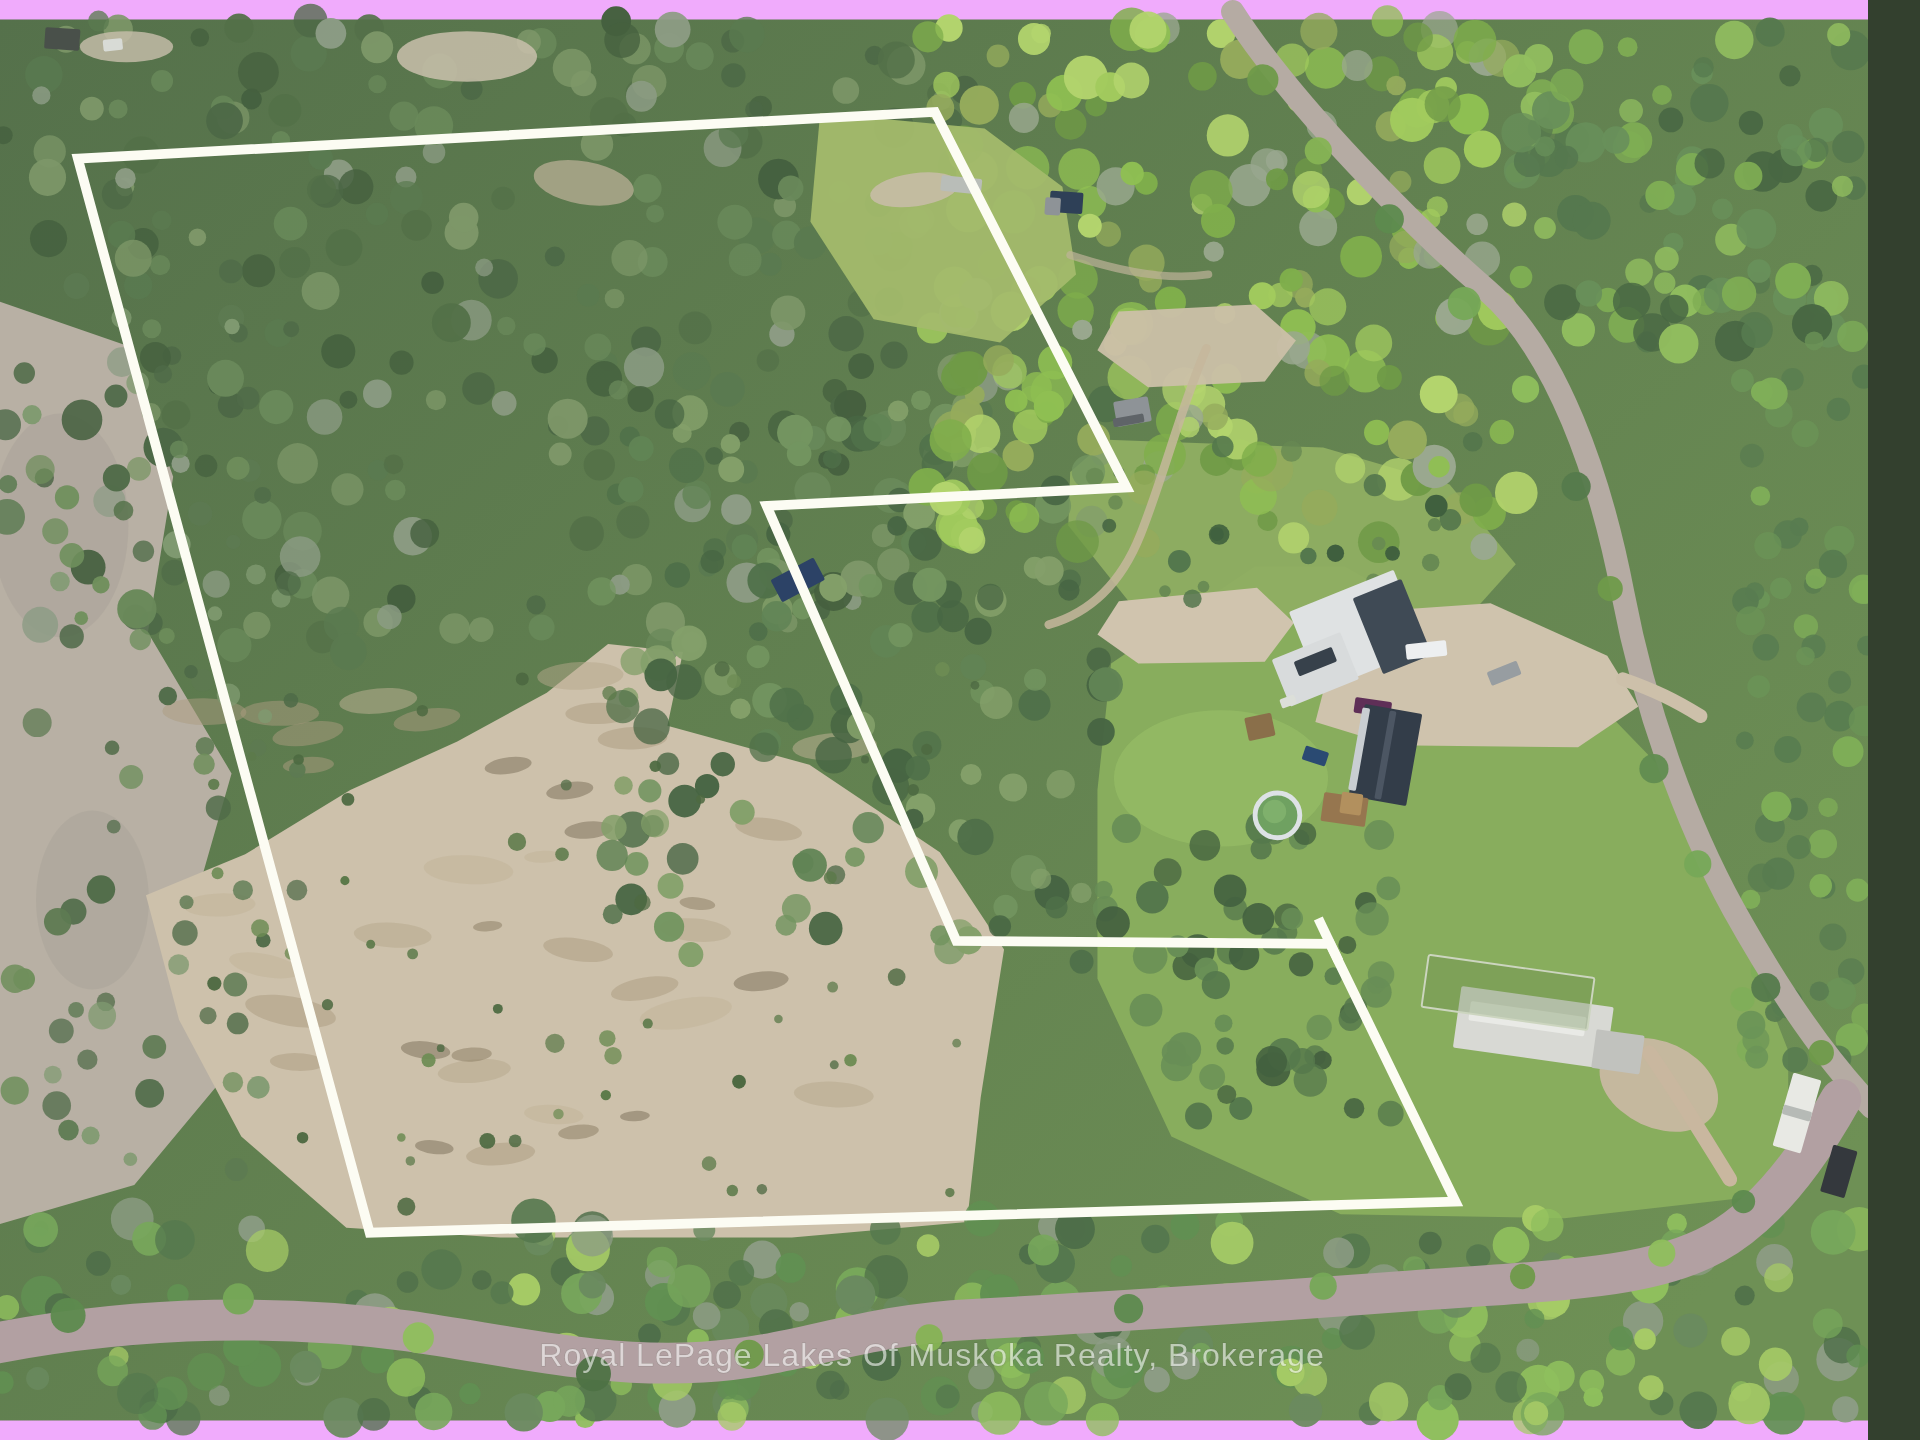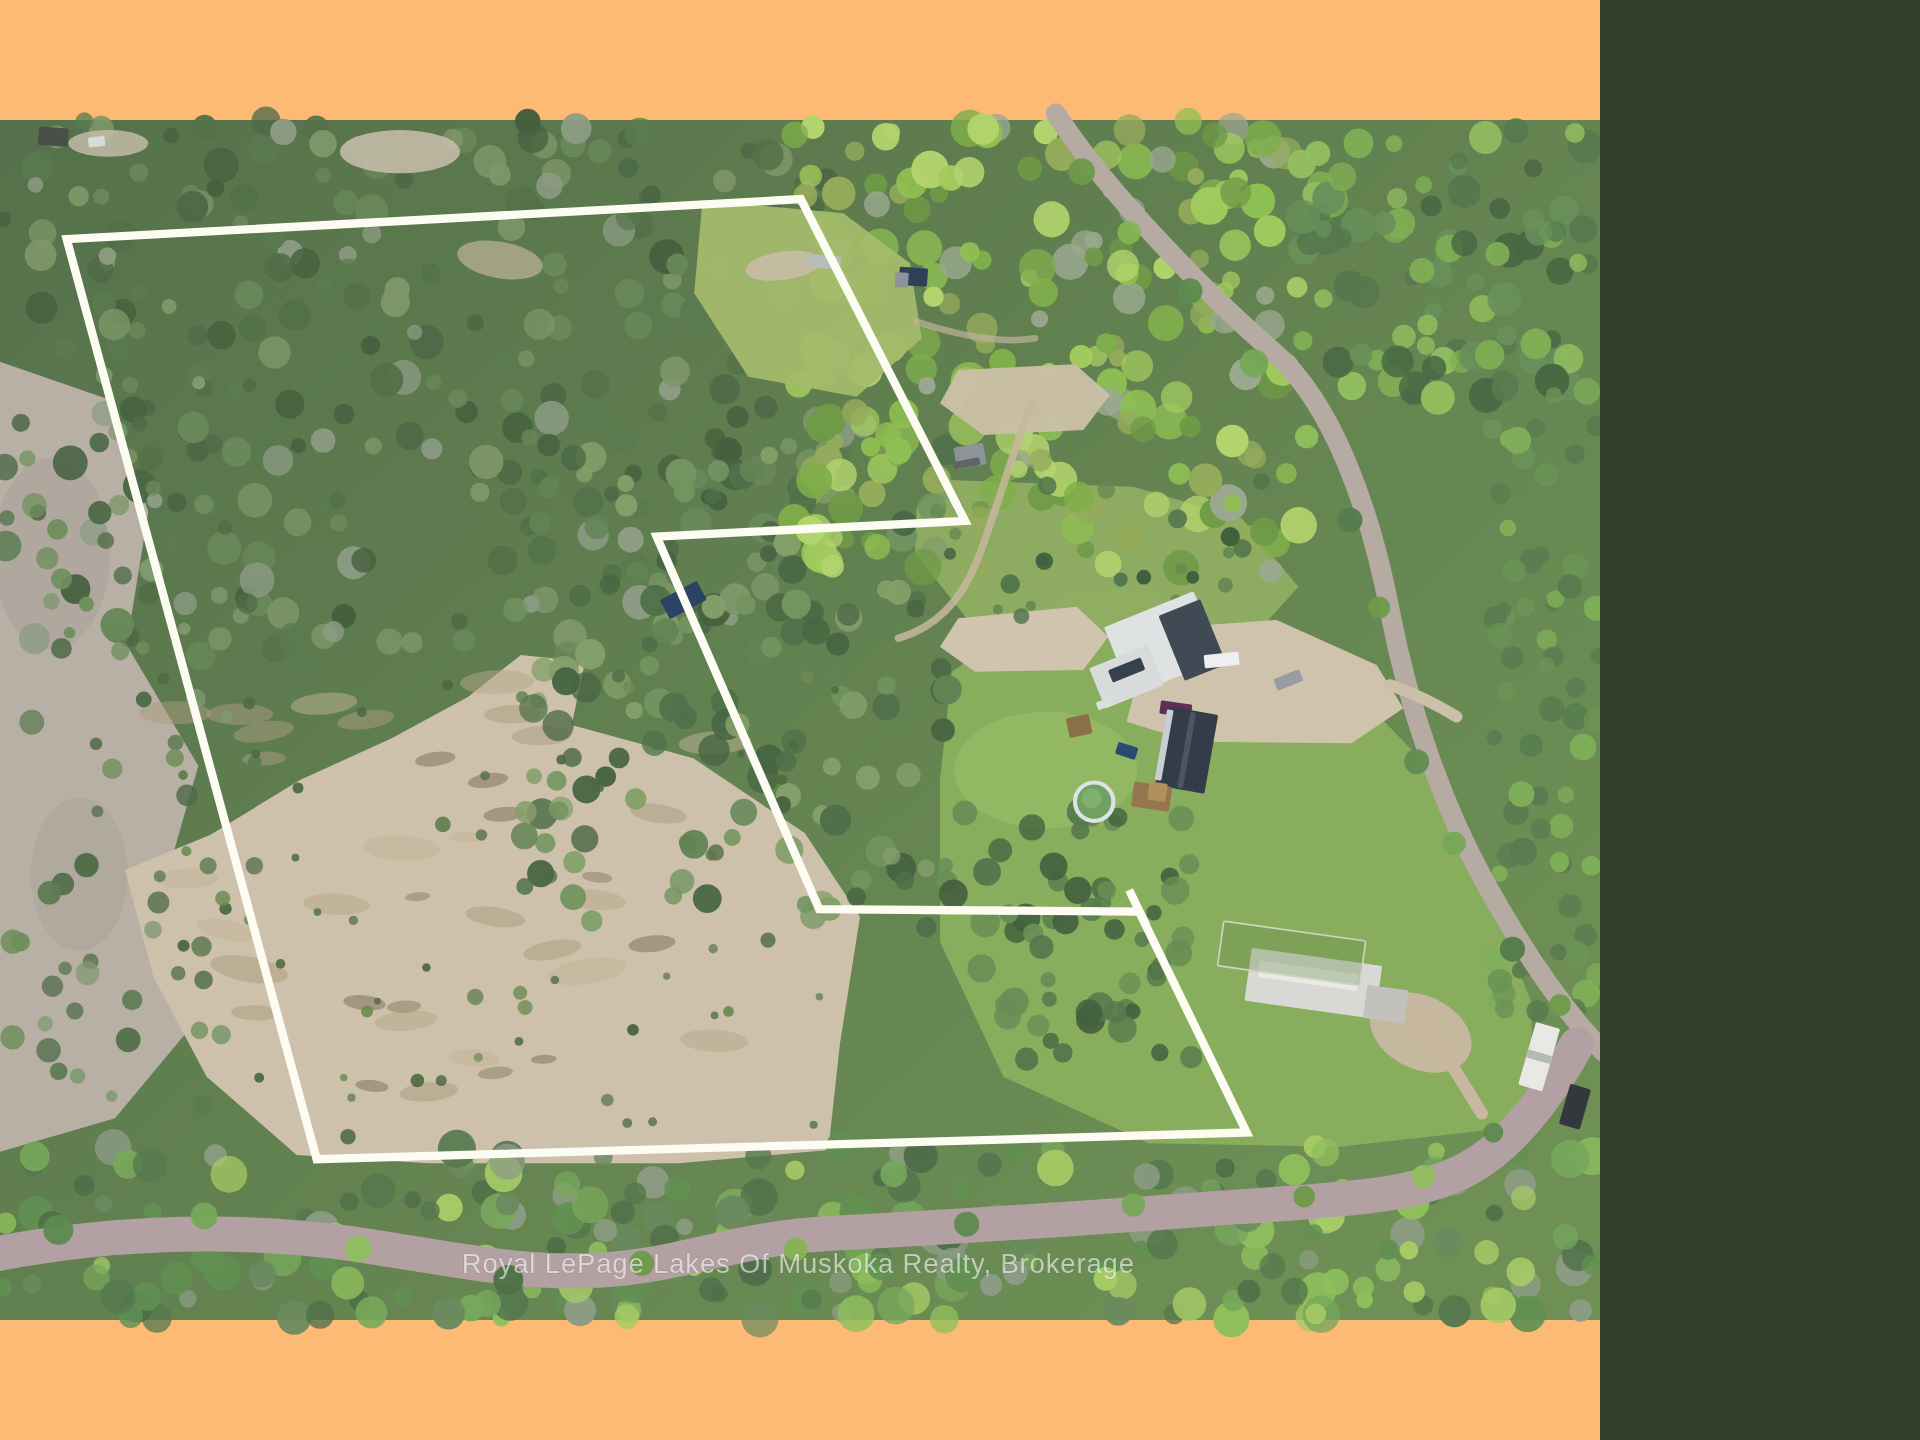--- a/index.html
+++ b/index.html
@@ -1,16 +1,16 @@
 <!DOCTYPE html>
 <html><head>
 <meta charset="utf-8">
 <style>
   html,body{margin:0;padding:0;background:#33402e;}
-  .stage{position:relative;width:1600px;height:1440px;overflow:hidden;background:#fdba74;}
+  .stage{position:relative;width:1868px;height:1440px;overflow:hidden;background:#f0abfc;}
   .stage svg{position:absolute;left:0;top:0;width:100%;height:100%;display:block;}
   text.watermark{
     font-family:"Liberation Sans", sans-serif;
     font-size:33px;
     letter-spacing:1px;
     fill:rgba(255,255,255,0.58);
     text-anchor:middle;
     paint-order:stroke;
     stroke:rgba(60,70,55,0.18);
     stroke-width:1px;

